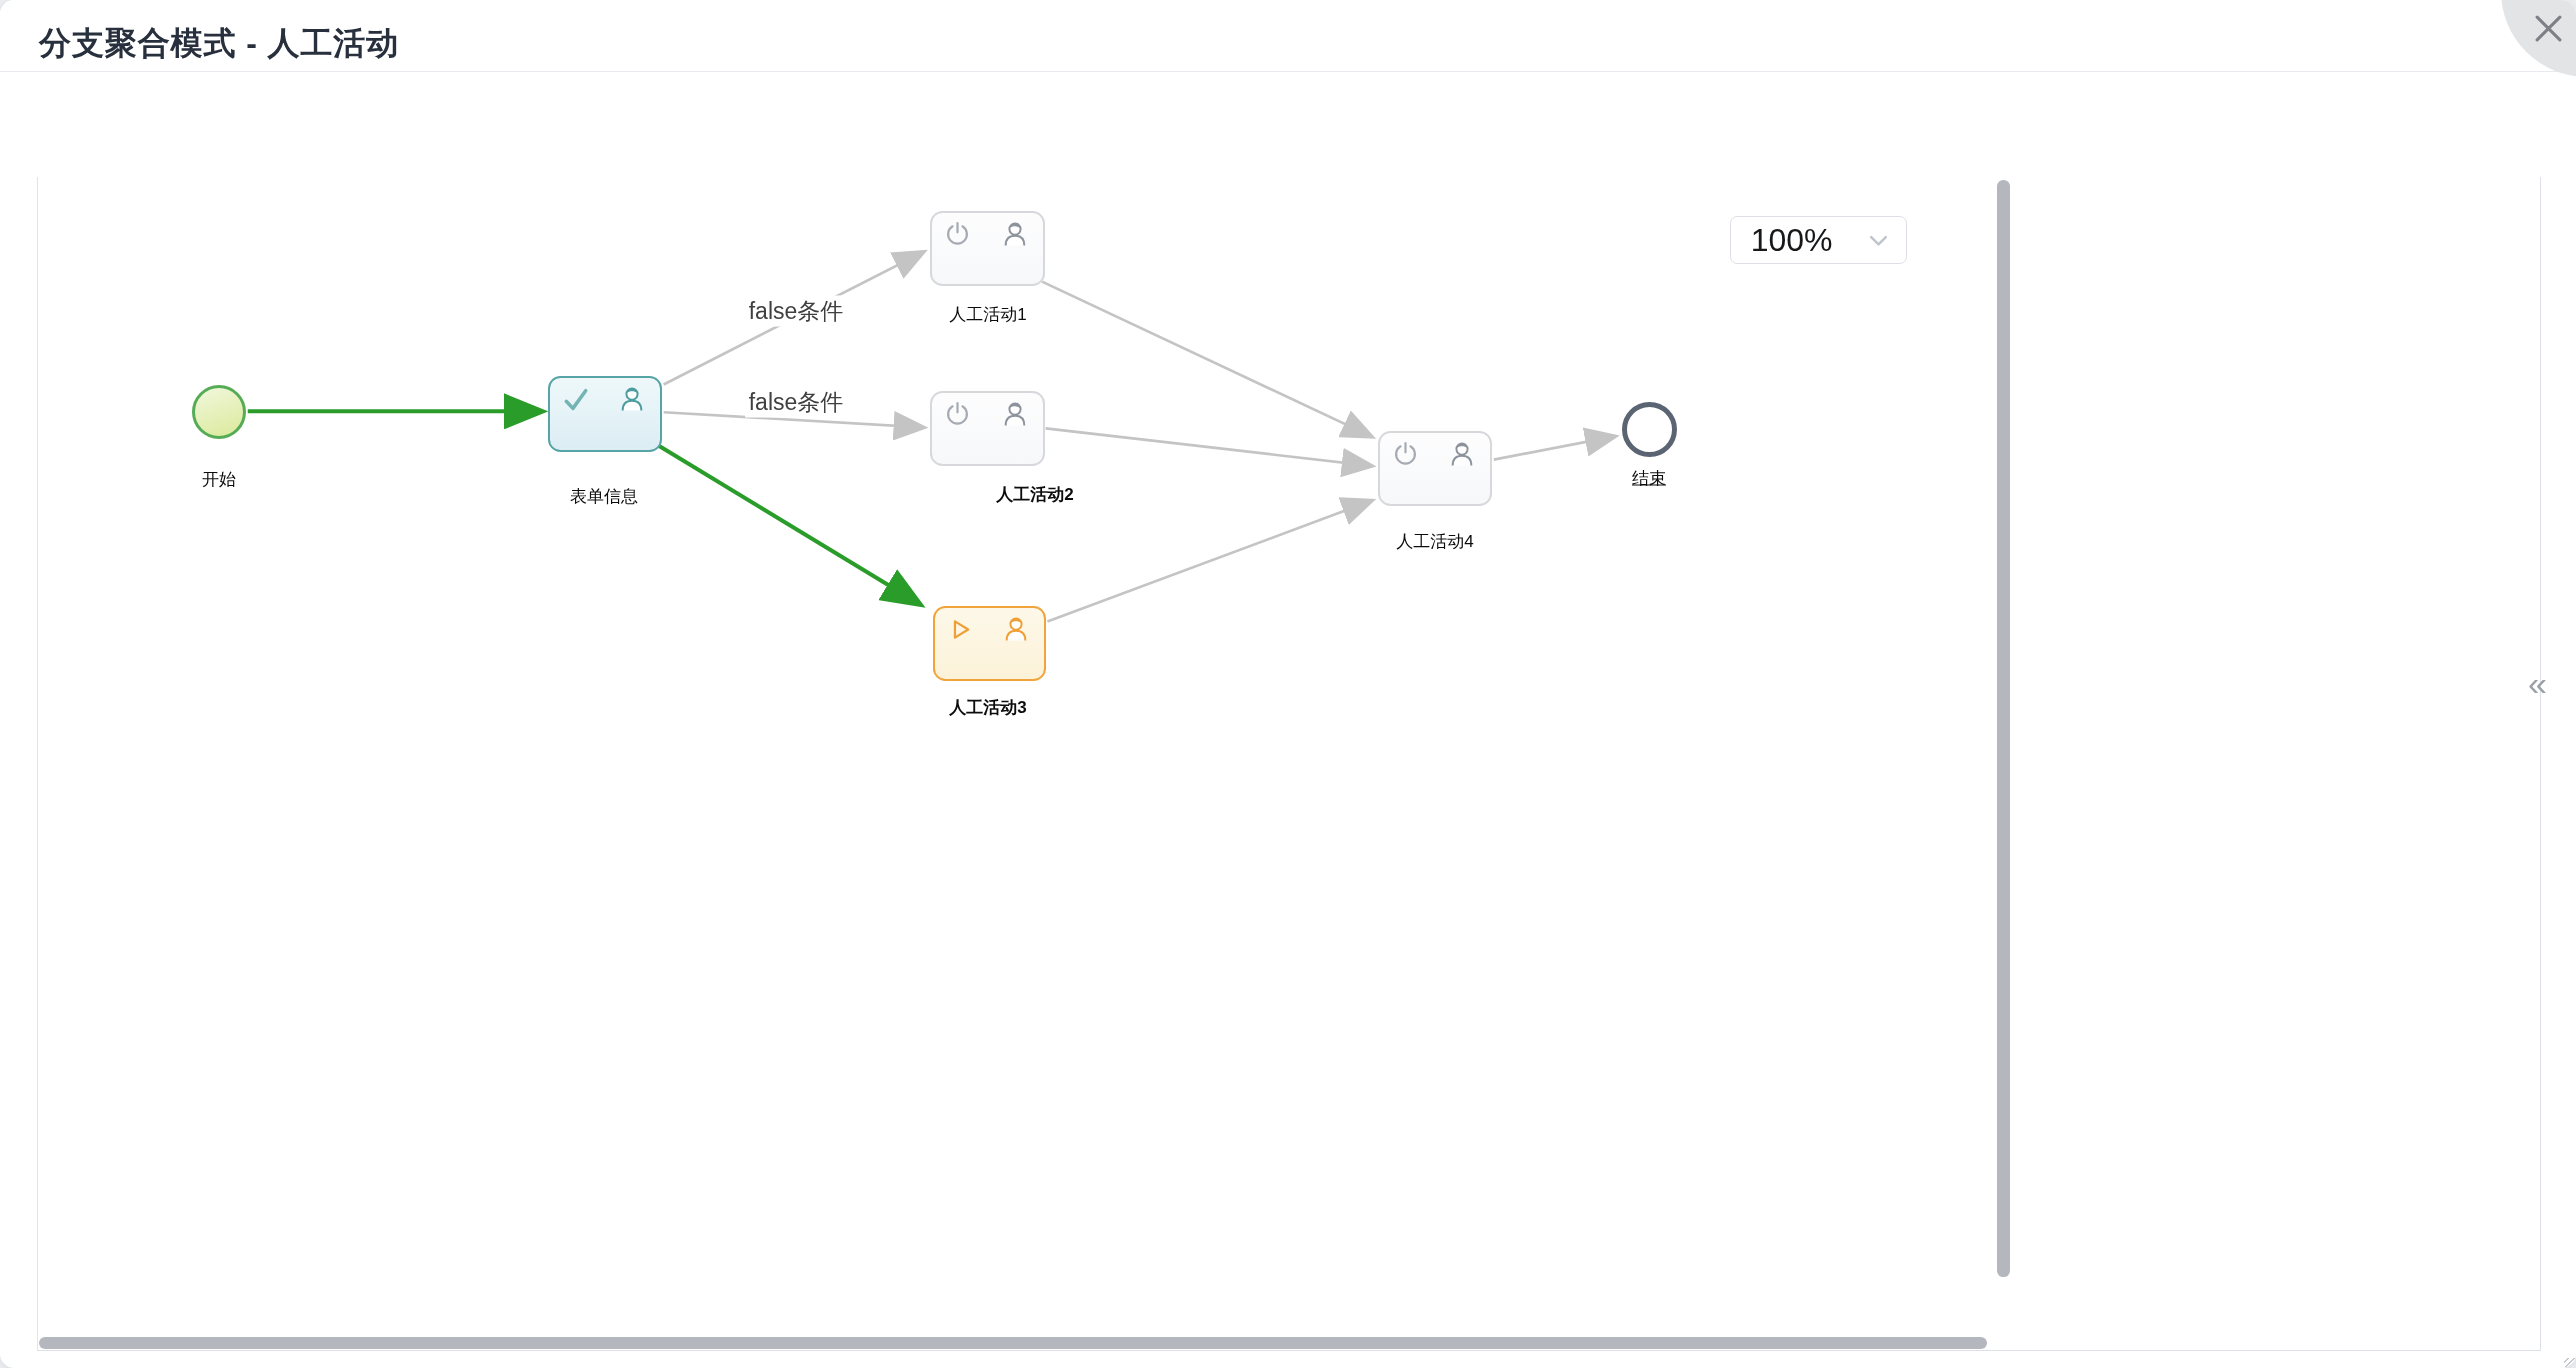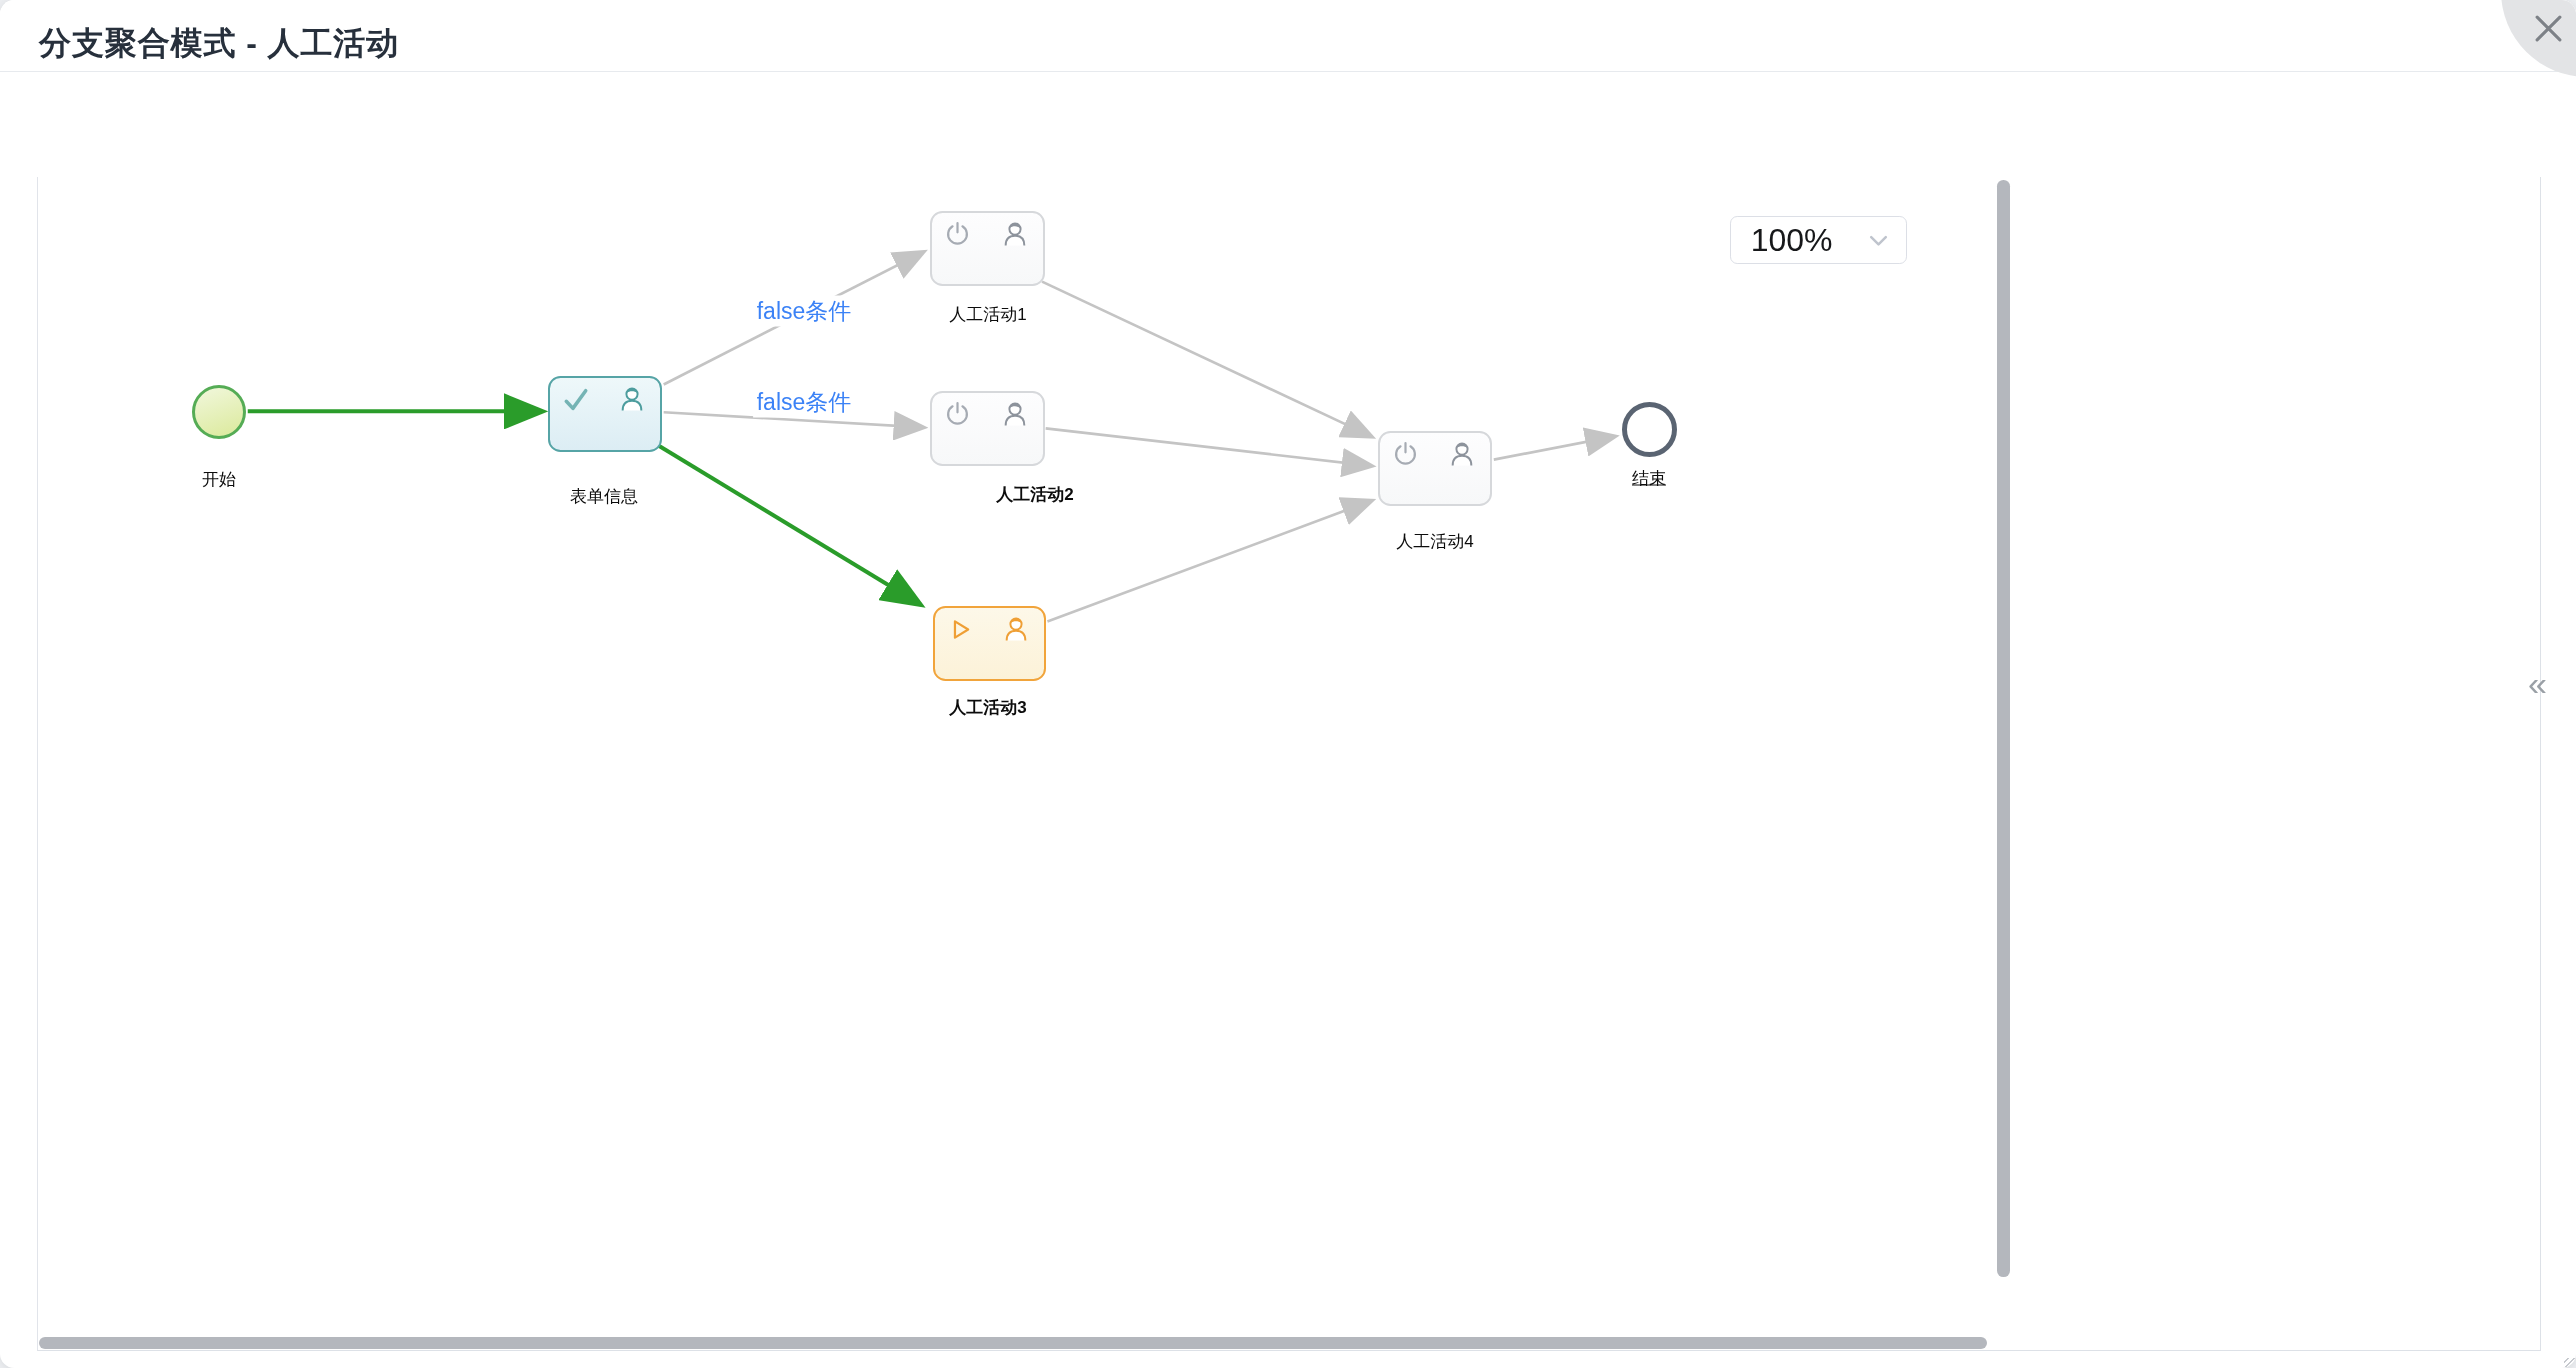--- a/index.html
+++ b/index.html
@@ -93,22 +93,22 @@
     width: 55px; height: 55px;
     border: 5.4px solid #5a6472;
     background: #fff;
   }
   .flow-label {
     position: absolute; transform: translate(-50%, -50%);
     font-size: 17px; color: #0c0c0c; white-space: nowrap;
   }
   .edge-label {
     position: absolute; transform: translate(-50%, -50%);
-    font-size: 23px; font-weight: 500; color: #3b82f6; white-space: nowrap;
-    background: #fff; padding: 0 3.6px; margin-left: 8px;
+    font-size: 23px; font-weight: 500; color: #404040; white-space: nowrap;
+    background: #fff; padding: 0 3.6px;
   }
   
   .zoom-select {
     position: absolute; left: 1692px; top: 39px; width: 177px; height: 48px;
     border: 1.8px solid #dcdfe6; border-radius: 7.2px; background: #fff;
     display: flex; align-items: center; cursor: pointer;
   }
   .zoom-select .val { font-size: 32px; color: #17181a; margin-left: 19.7px; flex: 1; }
   .zoom-select .chev { margin-right: 14.3px; display: flex; }
   

